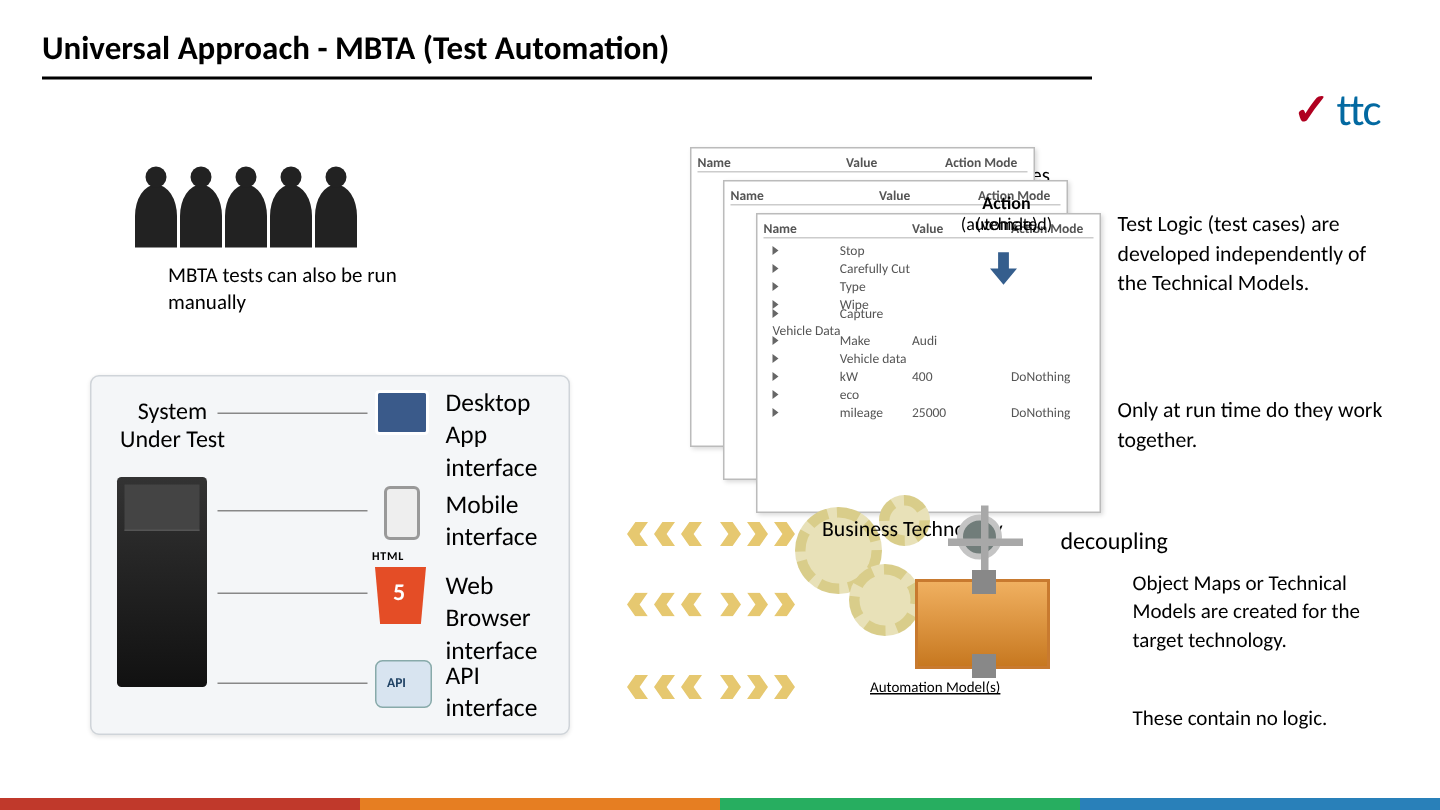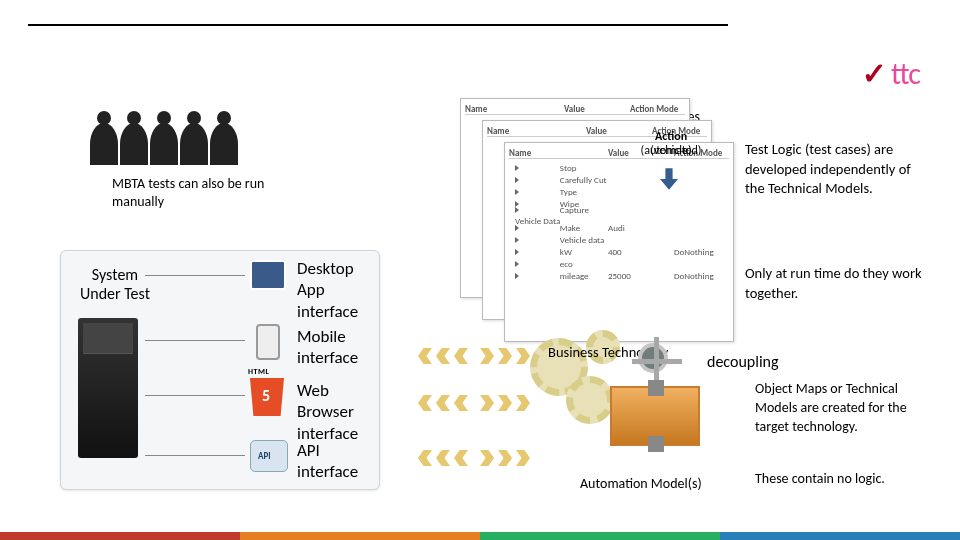--- a/index.html
+++ b/index.html
@@ -2,21 +2,21 @@
 <html><head>
 <meta charset="utf-8">
 <style>
 * { box-sizing: border-box; margin: 0; padding: 0; }
 body { width: 960px; height: 540px; font-family: Calibri, Arial, sans-serif; background: #fff; position: relative; overflow: hidden; }
 .header { position: absolute; top: 18px; left: 28px; right: 28px; }
 .title { font-size: 22px; font-weight: bold; color: #000; }
 .hr { border-bottom: 2px solid #000; margin-top: 6px; width: 700px; }
 .logo { position: absolute; top: 55px; right: 40px; display: flex; align-items: center; gap: 4px; }
 .check { color: #b00020; font-size: 30px; font-weight: bold; }
-.logo-text { color: #ec4899; font-size: 30px; font-weight: 300; letter-spacing: -1px; }
+.logo-text { color: #0369a1; font-size: 30px; font-weight: 300; letter-spacing: -1px; }
 .footer { position: absolute; bottom: 0; left: 0; right: 0; height: 8px; display: flex; }
 .footer div { flex: 1; }
 .f1 { background: #c0392b; }
 .f2 { background: #e67e22; }
 .f3 { background: #27ae60; }
 .f4 { background: #2980b9; }
 
 .team-img { position: absolute; top: 110px; left: 90px; width: 160px; height: 55px; display: flex; align-items: flex-end; gap: 2px; }
 .person { width: 28px; height: 42px; background: #222; border-radius: 50% 50% 0 0; position: relative; }
 .person:before { content:''; position:absolute; top:-12px; left:7px; width:14px; height:14px; background:#222; border-radius:50%; }
@@ -80,32 +80,33 @@
 .decoup { position:absolute; top:352px; left:683px; font-size:16px;margin-left:24px; }
 .hub { position:absolute; top:343px; left:638px; width:30px; height:30px; background:#717d7a; border-radius:50%; border:4px solid #c4c4c4; }
 .hub:before, .hub:after { content:''; position:absolute; background:#a8a8a8; }
 .hub:before { top:12px; left:-10px; width:50px; height:5px; }
 .hub:after { top:-10px; left:12px; width:5px; height:50px; }
 
 .automodel { position:absolute; top:386px; left:610px; width:90px; height:60px; background: linear-gradient(#f0b060,#c77820); border:2px solid #c87a2f; }
 .automodel:before, .automodel:after { content:''; position:absolute; width:16px; height:16px; background:#888; }
 .automodel:before { top:-8px; left:36px; }
 .automodel:after { bottom:-8px; left:36px; }
-.auto-label { position:absolute; top:475px; left:580px; font-size:14px; }
+.auto-label { position:absolute; top:451px; left:580px; font-size:10px;text-decoration:underline; }
 
 .right-col { position:absolute; top:140px; right:30px; width:185px; font-size:14.5px; line-height:1.35; }
 .right-col p { margin-bottom:16px; }
 .rc2 { position:absolute; top:264px; right:30px; width:185px; font-size:14.5px; line-height:1.35; }
 .rc3 { position:absolute; top:380px; right:30px; width:175px; font-size:14px; line-height:1.35; }
 .rc4 { position:absolute; top:470px; right:30px; width:175px; font-size:14px; line-height:1.35; }
 </style>
 </head>
 <body>
 
 <div class="header">
+  <div class="title">Universal Approach - MBTA (Test Automation)</div>
   <div class="hr"></div>
 </div>
 
 <div class="logo">
   <span class="check">✓</span>
   <span class="logo-text">ttc</span>
 </div>
 
 <div class="team-img">
   <div class="person"></div>

